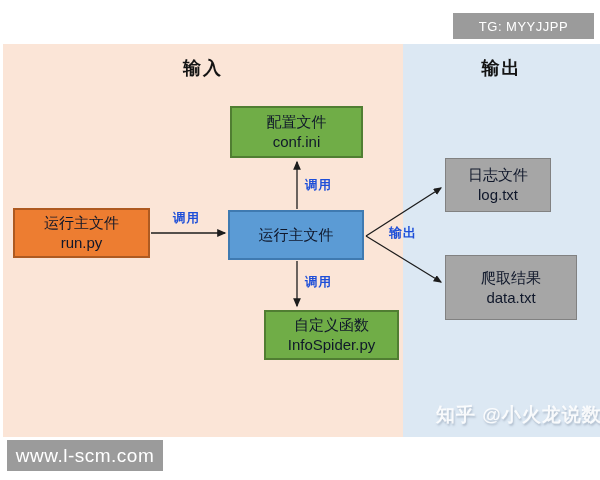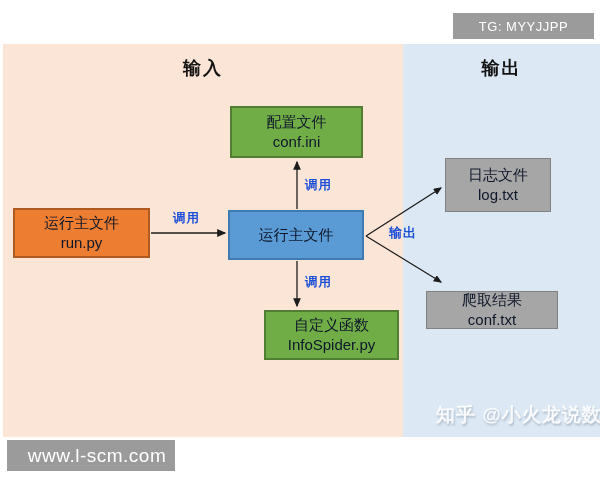--- a/index.html
+++ b/index.html
@@ -6,21 +6,21 @@
   .stage{
     position:relative;width:600px;height:480px;background:#ffffff;
     overflow:hidden;font-family:"Liberation Sans","DejaVu Sans",sans-serif;
   }
   .badge{
     position:absolute;background:#9b9b9b;color:#ffffff;
     display:flex;align-items:center;justify-content:center;
     font-size:13px;letter-spacing:0.5px;
   }
   .tg-badge{left:453px;top:13px;width:141px;height:26px;}
-  .site-badge{left:7px;top:440px;width:156px;height:31px;font-size:19px;padding-left:12px;}
+  .site-badge{left:7px;top:440px;width:156px;height:31px;font-size:19px;}
   .panel{position:absolute;top:44px;height:393px;}
   .panel-input{left:3px;width:400px;background:#fbe5d7;}
   .panel-output{left:403px;width:197px;background:#dce8f3;}
   .region-header{
     position:absolute;top:56px;font-size:18px;font-weight:bold;color:#141414;
     text-align:center;letter-spacing:2px;
   }
   .header-input{left:3px;width:400px;}
   .header-output{left:403px;width:197px;}
   .node{
@@ -32,21 +32,21 @@
   .node .s{font-size:15px;}
   .node-orange{background:#ed7d31;border:2px solid #ae5a21;}
   .node-green{background:#70ad47;border:2px solid #507e32;}
   .node-blue{background:#5b9bd5;border:2px solid #3f7ab1;}
   .node-gray{background:#a6a6a6;border:1px solid #818181;}
   .node-run{left:13px;top:208px;width:137px;height:50px;}
   .node-conf{left:230px;top:106px;width:133px;height:52px;}
   .node-spider{left:228px;top:210px;width:136px;height:50px;}
   .node-general{left:228px;top:310px;width:135px;height:50px;margin-left:36px;}
   .node-log{left:445px;top:158px;width:106px;height:54px;text-align:center;}
-  .node-data{left:426px;top:255px;width:132px;height:38px;margin-top:36px;}
+  .node-data{left:445px;top:255px;width:132px;height:65px;}
   .arrows{position:absolute;left:0;top:0;width:600px;height:480px;pointer-events:none;}
   .edge-label{
     position:absolute;font-size:12.5px;font-weight:bold;color:#1d4ed8;
     letter-spacing:1px;white-space:nowrap;
   }
   .lbl-call-1{left:173px;top:210px;}
   .lbl-call-2{left:305px;top:177px;}
   .lbl-call-3{left:305px;top:274px;}
   .lbl-output{left:389px;top:224px;font-size:13px;}
   .watermark{
@@ -102,21 +102,21 @@
     <div class="s">InfoSpider.py</div>
   </div>
 
   <div class="node node-gray node-log">
     <div class="t">日志文件</div>
     <div class="s">log.txt</div>
   </div>
 
   <div class="node node-gray node-data">
     <div class="t">爬取结果</div>
-    <div class="s">conf.txt</div>
+    <div class="s">data.txt</div>
   </div>
 
   <div class="edge-label lbl-call-1">调用</div>
   <div class="edge-label lbl-call-2">调用</div>
   <div class="edge-label lbl-call-3">调用</div>
   <div class="edge-label lbl-output">输出</div>
 
   <div class="watermark">知乎 @小火龙说数据</div>
 
   <div class="badge site-badge">

